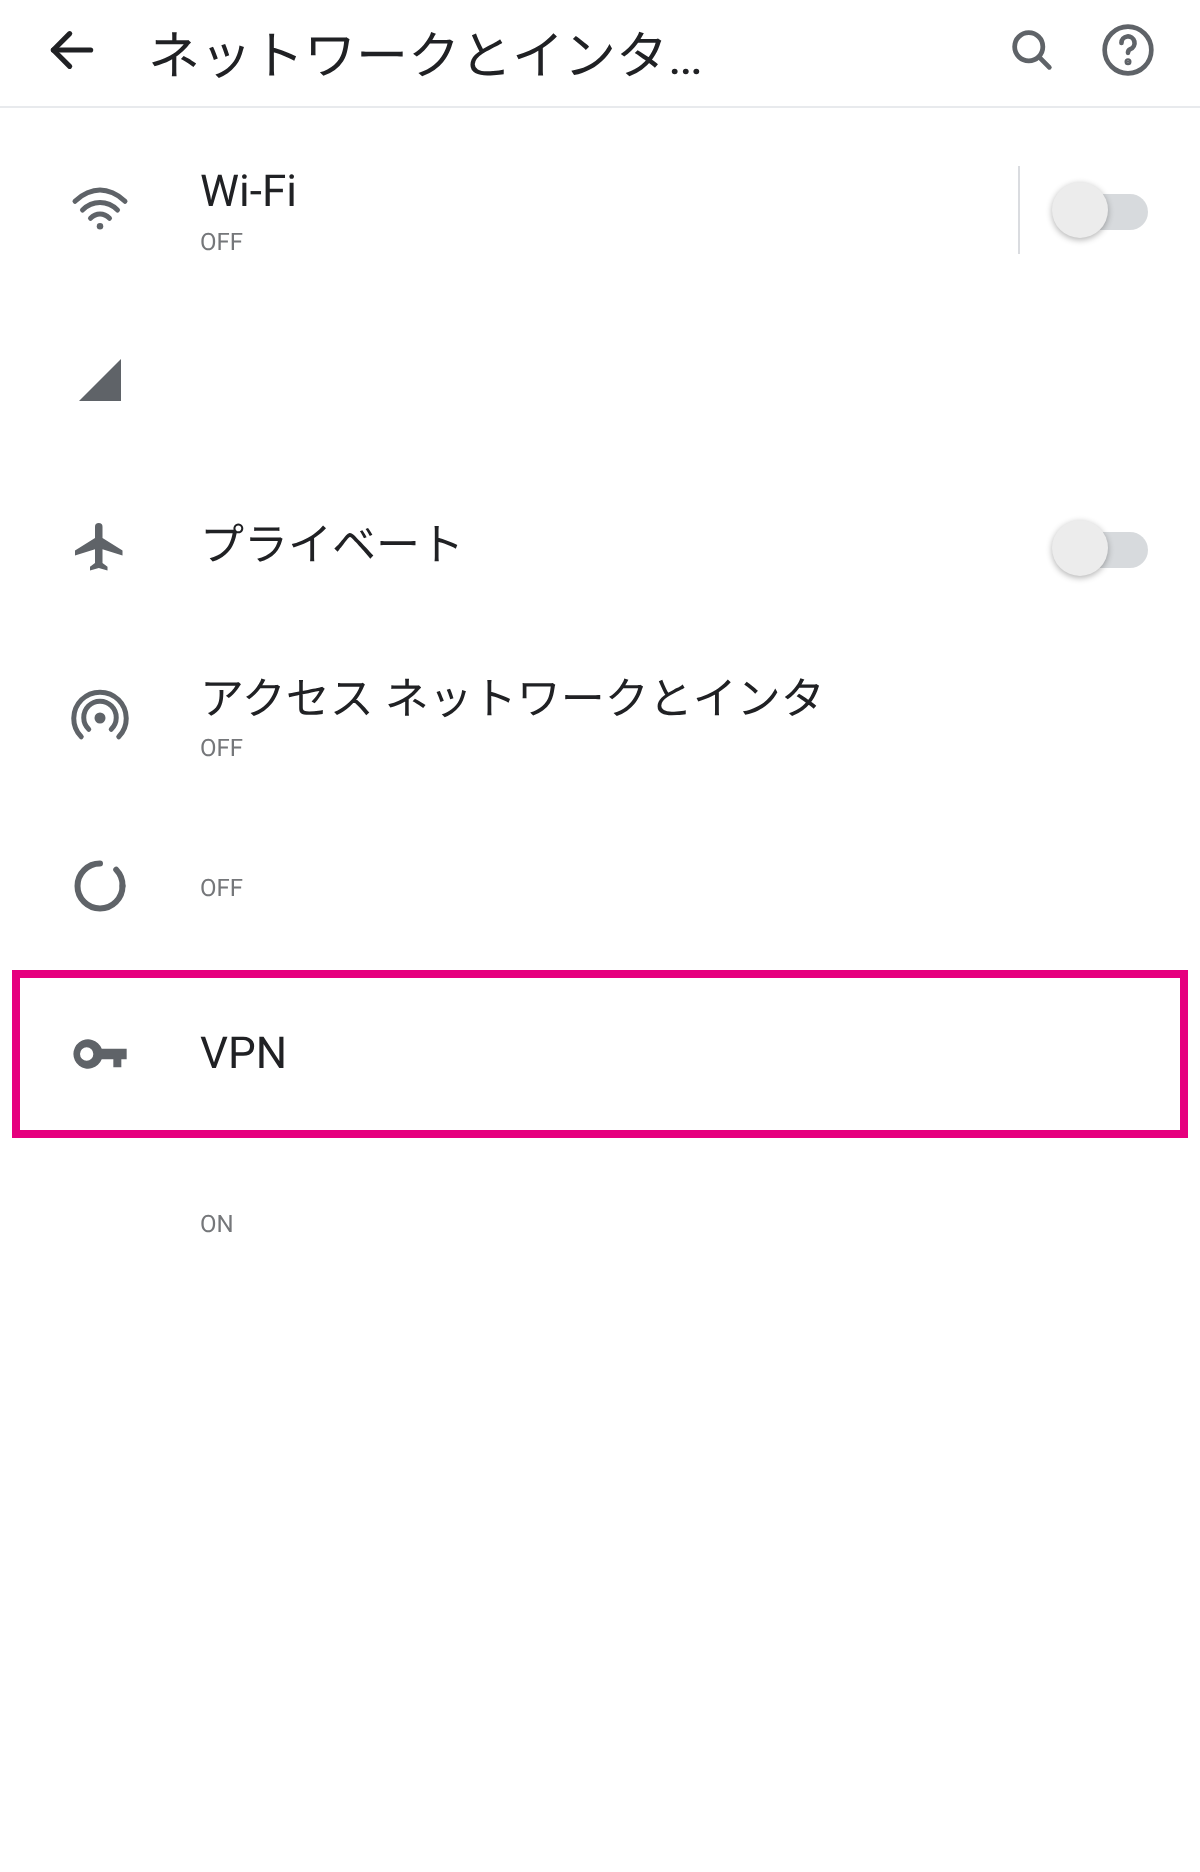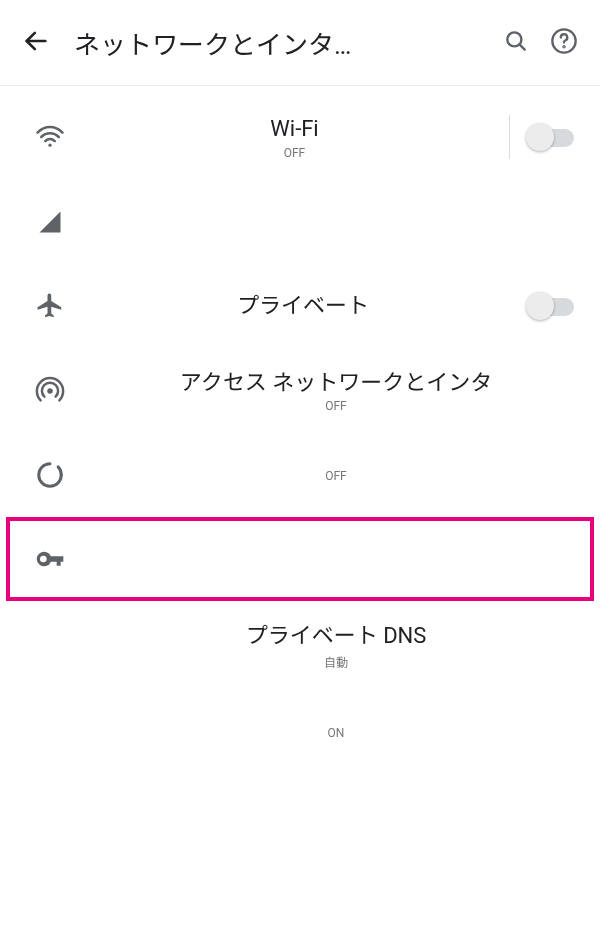--- a/index.html
+++ b/index.html
@@ -7,21 +7,21 @@
     font-family: "Roboto", "Noto Sans JP", "Hiragino Sans", sans-serif;
     width: 600px;
     height: 936px;
     background: #ffffff;
     color: #202124;
     overflow: hidden;
   }
   .header {
     display: flex;
     align-items: center;
-    height: 86px;
+    height: 54px;
     padding: 0 12px;
     border-bottom: 1px solid #e8eaed;
   }
   .header-icon-btn {
     width: 48px;
     height: 48px;
     display: flex;
     align-items: center;
     justify-content: center;
     border: none;
@@ -35,21 +35,20 @@
     font-size: 26px;
     font-weight: 400;
     color: #202124;
     padding-left: 14px;
     white-space: nowrap;
     overflow: hidden;
     text-overflow: ellipsis;
   }
   .list {
     padding-top: 8px;
-    text-align: center;
   }
   .row {
     display: flex;
     align-items: center;
     padding: 20px 20px 20px 0;
     min-height: 84px;
     cursor: pointer;
     position: relative;
   }
   .row-icon {
@@ -231,32 +230,26 @@
     </div>
   </div>
 
   <div class="row" style="position:relative;">
     <div class="row-icon">
       <svg width="32" height="32" viewBox="0 0 24 24" fill="#5f6368">
           <path d="M12.65 10a5.5 5.5 0 1 0 0 4H17v3h3v-3h2v-4h-9.35zM7 14.5A2.5 2.5 0 1 1 9.5 12 2.5 2.5 0 0 1 7 14.5z"></path>
         </svg>
     </div>
     <div class="row-text">
+      <span class="row-title">VPN</span>
     </div>
     <div class="highlight"></div>
   </div>
 
+
   <div class="row">
     <div class="row-icon"></div>
     <div class="row-text">
-      <span class="row-title">プライベート DNS</span>
-      <span class="row-sub">自動</span>
-    </div>
-  </div>
-
-  <div class="row">
-    <div class="row-icon"></div>
-    <div class="row-text">
       <span class="row-sub">ON</span>
     </div>
   </div>
 
 </div>
 
 </body></html>

